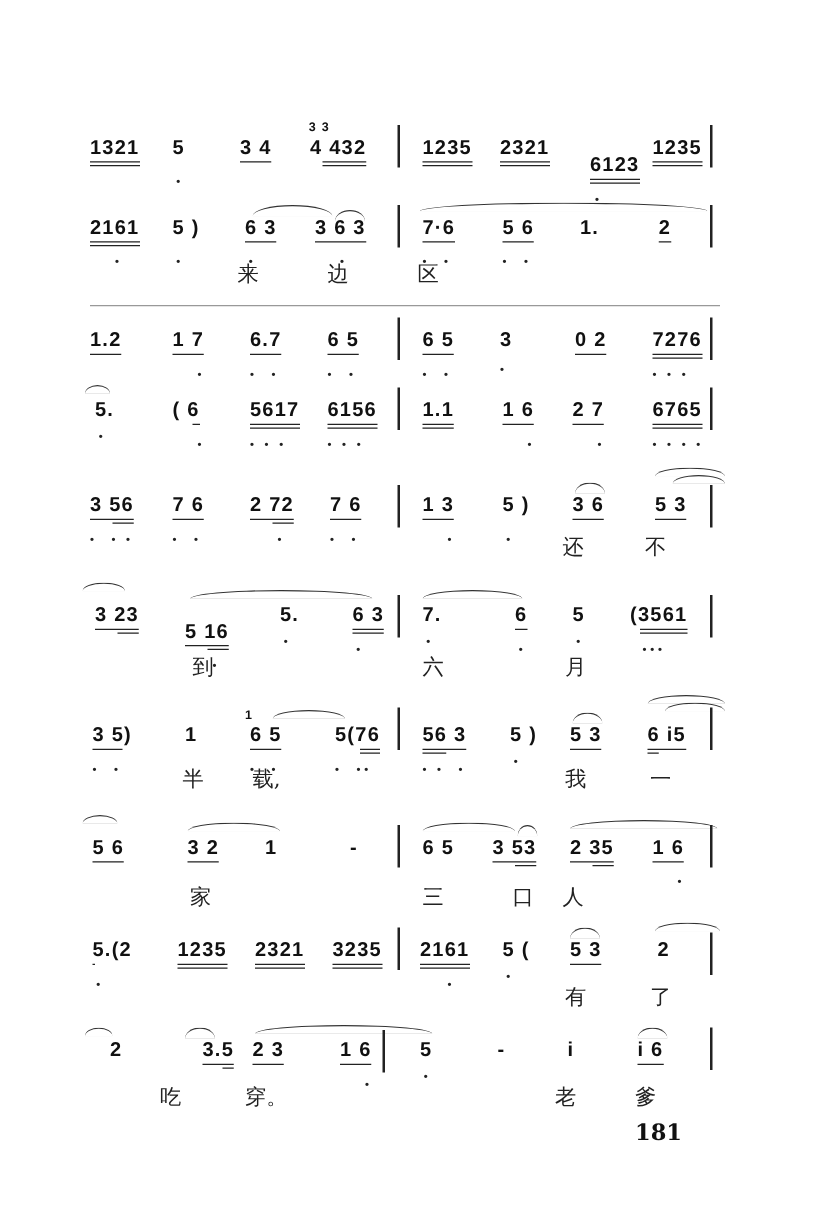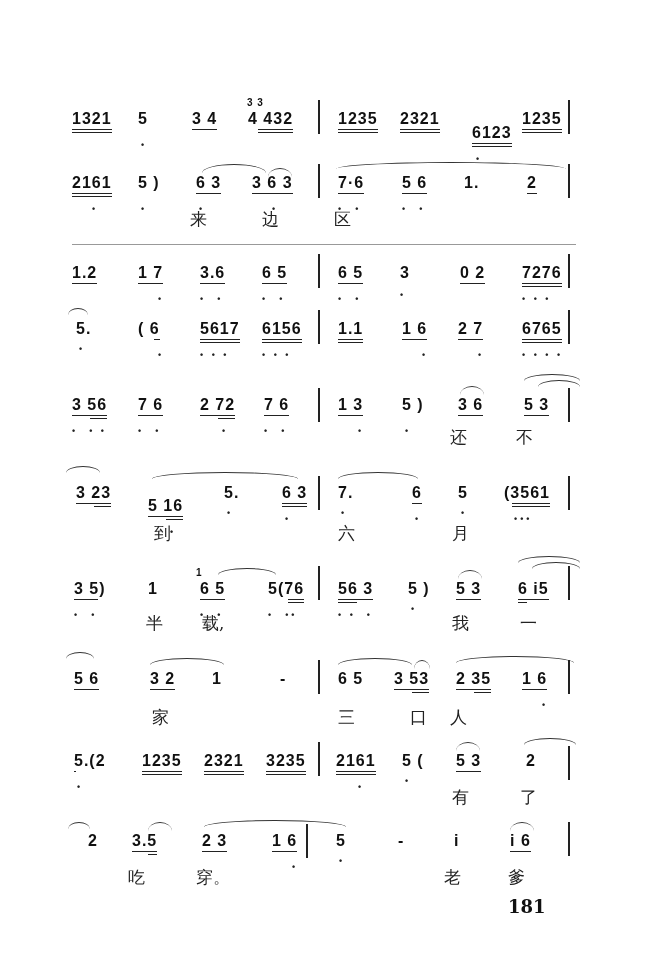--- a/index.html
+++ b/index.html
@@ -145,21 +145,21 @@
     <div class="lyric" style="left:118px;top:44px;">来</div>
     <div class="lyric" style="left:190px;top:44px;">边</div>
     <div class="lyric" style="left:262px;top:44px;">区</div>
   </div>
 
   <div class="hline" style="top:244px;"></div>
 
   <div class="row" style="top:254px;">
     <div class="note" style="left:0;top:10px;"><span>1.2</span><span class="ul1"></span></div>
     <div class="note" style="left:66px;top:10px;"><span>1 7</span><span class="ul1"></span><span class="dots" style="left:20px;">•</span></div>
-    <div class="note" style="left:128px;top:10px;"><span>3.6</span><span class="ul1"></span><span class="dots">•&nbsp;&nbsp;•</span></div>
+    <div class="note" style="left:128px;top:10px;"><span>6.7</span><span class="ul1"></span><span class="dots">•&nbsp;&nbsp;•</span></div>
     <div class="note" style="left:190px;top:10px;"><span>6 5</span><span class="ul1"></span><span class="dots">•&nbsp;&nbsp;•</span></div>
     <div class="barline" style="left:246px;top:0;"></div>
     <div class="note" style="left:266px;top:10px;"><span>6 5</span><span class="ul1"></span><span class="dots">•&nbsp;&nbsp;•</span></div>
     <div class="note" style="left:328px;top:10px;"><span>3</span><span class="dots" style="top:22px;">•</span></div>
     <div class="note" style="left:388px;top:10px;"><span>0 2</span><span class="ul1"></span></div>
     <div class="note" style="left:450px;top:10px;"><span>7276</span><span class="ul1"></span><span class="ul2"></span><span class="dots">•&nbsp;•&nbsp;•</span></div>
     <div class="barline" style="left:496px;top:0;"></div>
   </div>
 
   <div class="row" style="top:318px;">
@@ -271,21 +271,21 @@
     <div class="note" style="left:454px;top:4px;"><span>2</span></div>
     <div class="barline" style="left:496px;top:-2px;"></div>
     <div class="lyric" style="left:380px;top:38px;">有</div>
     <div class="lyric" style="left:448px;top:38px;">了</div>
   </div>
 
   <div class="row" style="top:826px;">
     <div class="slur" style="left:-4px;top:-4px;width:22px;height:6px;"></div>
     <div class="note" style="left:16px;top:6px;"><span>2</span></div>
     <div class="slur" style="left:76px;top:-4px;width:24px;"></div>
-    <div class="note" style="left:60px;top:6px;text-align:right;"><span>3.5</span><span class="ul1"></span><span class="ul2" style="left:16px;"></span></div>
+    <div class="note" style="left:90px;top:6px;text-align:right;"><span>3.5</span><span class="ul1"></span><span class="ul2" style="left:16px;"></span></div>
     <div class="slur" style="left:132px;top:-6px;width:142px;height:6px;"></div>
     <div class="note" style="left:130px;top:6px;"><span>2 3</span><span class="ul1"></span></div>
     <div class="note" style="left:200px;top:6px;"><span>1 6</span><span class="ul1"></span><span class="dots" style="left:20px;">•</span></div>
     <div class="barline" style="left:234px;top:-2px;"></div>
     <div class="note" style="left:264px;top:6px;"><span>5</span><span class="dots" style="left:3px;top:20px;">•</span></div>
     <div class="note" style="left:326px;top:6px;"><span>-</span></div>
     <div class="note" style="left:382px;top:6px;"><span>i</span></div>
     <div class="slur" style="left:438px;top:-4px;width:24px;"></div>
     <div class="note" style="left:438px;top:6px;"><span>i 6</span><span class="ul1"></span></div>
     <div class="barline" style="left:496px;top:-4px;"></div>

